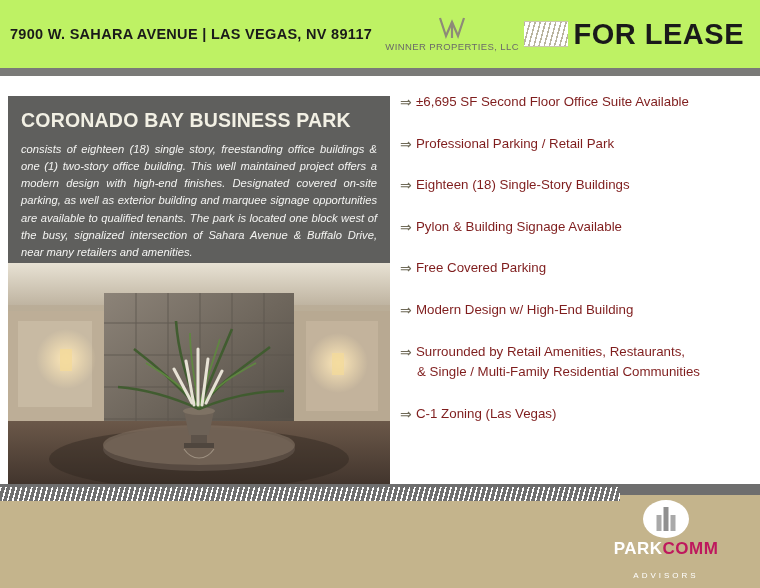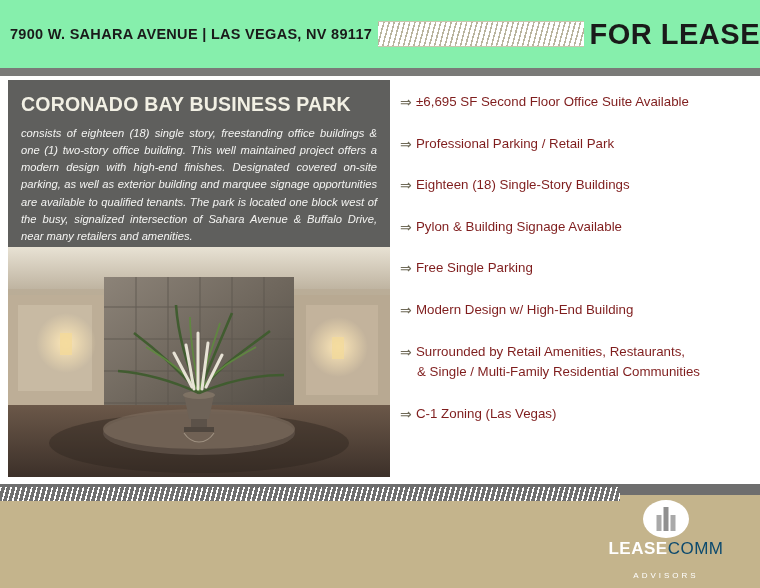--- a/index.html
+++ b/index.html
@@ -17,21 +17,21 @@
     position: relative;
     width: 760px; height: 588px;
     background: #ffffff;
   }
 
   
   .header {
     position: absolute;
     left: 0; top: 0;
     width: 760px; height: 68px;
-    background: #86efac;
+    background: #bef264;
     display: flex;
     align-items: center;
   }
   .header-left {
     flex: 0 0 auto;
     padding-left: 10px;
   }
   .header-address {
     font-size: 14.5px;
     letter-spacing: 0.3px;
@@ -67,20 +67,21 @@
       repeating-linear-gradient(
         105deg,
         #b9b49e 0px, #b9b49e 1.5px,
         #ffffff 1.5px, #ffffff 5px
       );
     border-top: 1px solid #c9c4ad;
     border-bottom: 1px solid #c9c4ad;
   }
   .for-lease {
     flex: 0 0 auto;
+    padding-right: 16px;
     font-size: 29px;
     font-weight: bold;
     letter-spacing: 0.5px;
     color: #1a1a1a;
     white-space: nowrap;
   }
 
   
   .top-band {
     position: absolute;
@@ -91,21 +92,21 @@
   .top-band-inner {
     position: absolute;
     left: 0; top: 0;
     width: 760px; height: 8px;
     background: #7a7a78;
   }
 
   
   .left-col {
     position: absolute;
-    left: 8px; top: 80px;
+    left: 8px; top: 96px;
     width: 382px;
   }
   .desc-box {
     background: #5f5f5d;
     color: #ffffff;
     padding: 12px 13px 14px 13px;
     width: 382px;
     min-height: 155px;
   }
   .desc-title {
@@ -215,21 +216,21 @@
   .rc-bars i:nth-child(1) { height: 16px; }
   .rc-bars i:nth-child(2) { height: 24px; background:#8f8f8f; }
   .rc-bars i:nth-child(3) { height: 16px; }
   .realcomm-word {
     font-size: 17px;
     font-weight: bold;
     letter-spacing: 0.5px;
     color: #ffffff;
     line-height: 1;
   }
-  .realcomm-word .comm { color: #0c4a6e; font-weight: normal; }
+  .realcomm-word .comm { color: #be185d; font-weight: bold; }
   .realcomm-sub {
     font-size: 8px;
     letter-spacing: 3px;
     color: #ffffff;
     margin-top: 14px;
   }
 
   
   .left-strip {
     position: absolute;
@@ -241,20 +242,29 @@
 </head>
 <body>
 
 <div class="page">
 
   <div class="header">
     <div class="header-left">
       <div class="header-address">7900 W. SAHARA AVENUE  |  LAS VEGAS, NV 89117</div>
     </div>
 
+    <div class="header-logo">
+      <span class="wp-mark">
+        <svg width="30" height="24" viewBox="0 0 30 24" aria-hidden="true">
+          <path d="M3 2 L9 20 L15 6 L21 20 L27 2" fill="none" stroke="#8d8a78" stroke-width="2.2"></path>
+          <path d="M15 6 L15 22" fill="none" stroke="#8d8a78" stroke-width="2.2"></path>
+        </svg>
+      </span>
+      <span class="wp-name">WINNER PROPERTIES, LLC</span>
+    </div>
 
     <div class="header-hatch"></div>
 
     <div class="for-lease">FOR LEASE</div>
   </div>
 
   <div class="top-band">
     <div class="top-band-inner"></div>
   </div>
   <div class="left-strip"></div>
@@ -379,21 +389,21 @@
       </span>
     </div>
 
     <div class="bullet">
       <span class="bullet-arrow">⇒</span>
       <span class="bullet-text"><span>Pylon &amp; Building Signage Available</span></span>
     </div>
 
     <div class="bullet">
       <span class="bullet-arrow">⇒</span>
-      <span class="bullet-text"><span>Free Single Parking</span></span>
+      <span class="bullet-text"><span>Free Covered Parking</span></span>
     </div>
 
     <div class="bullet">
       <span class="bullet-arrow">⇒</span>
       <span class="bullet-text"><span>Modern Design w/ High-End Building</span></span>
     </div>
 
     <div class="bullet">
       <span class="bullet-arrow">⇒</span>
       <span class="bullet-text">
@@ -413,17 +423,17 @@
   <div class="bottom-hatch"></div>
 
   <div class="realcomm">
     <span class="realcomm-circle">
       <span class="rc-bars">
           <i></i>
           <i></i>
           <i></i>
         </span>
     </span>
-    <span class="realcomm-word"><span>LEASE</span><span class="comm">COMM</span></span>
+    <span class="realcomm-word"><span>PARK</span><span class="comm">COMM</span></span>
     <span class="realcomm-sub">ADVISORS</span>
   </div>
 
 </div>
 
 </body></html>

